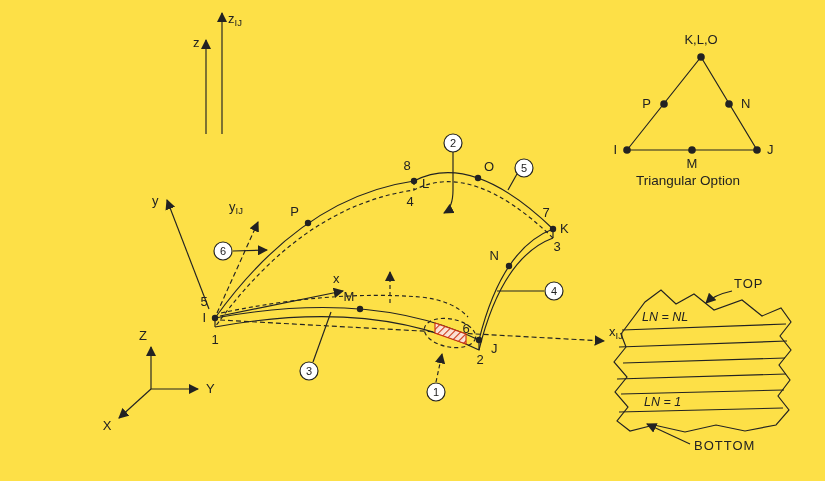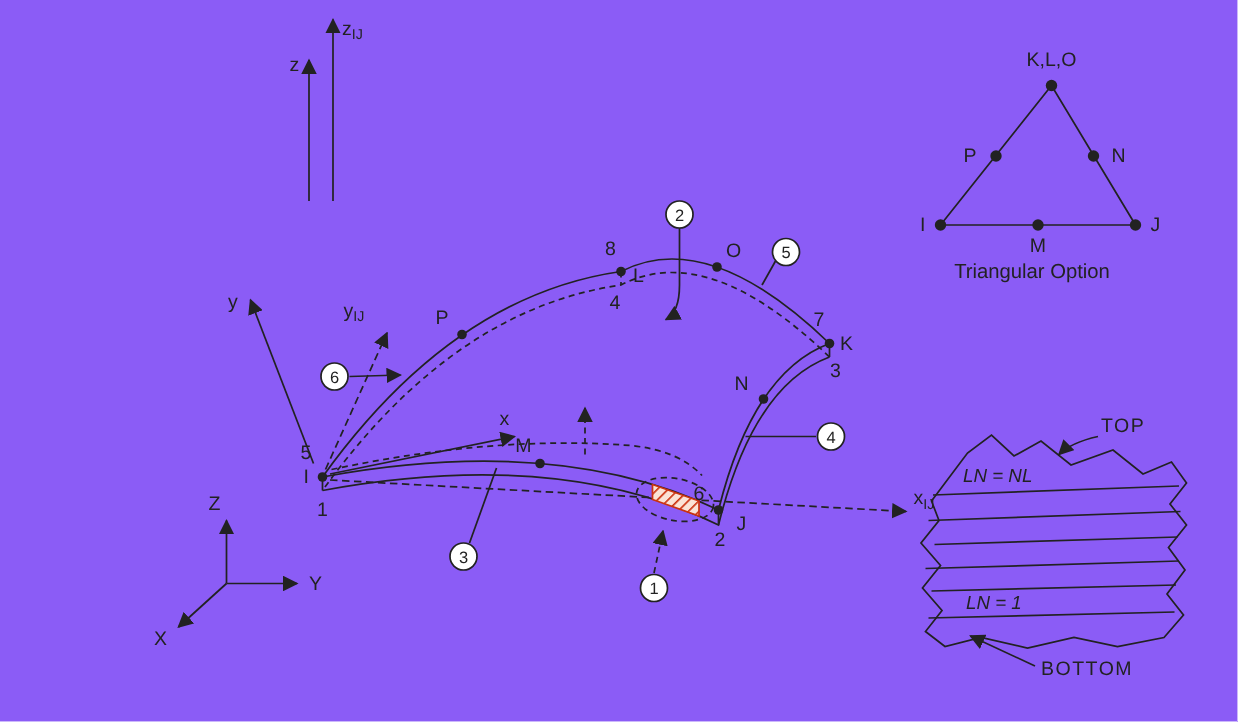--- a/index.html
+++ b/index.html
@@ -1,17 +1,17 @@
 <!DOCTYPE html>
 <html><head>
 <meta charset="utf-8">
 <style>
   
   html,body{margin:0;padding:0;background:#ffffff;}
-  #stage{position:relative;width:825px;height:481px;background:#8b5cf6;overflow:hidden;}
+  #stage{position:relative;width:825px;height:481px;background:#fde047;overflow:hidden;}
   #stage svg{position:absolute;left:0;top:0;font-family:"Liberation Sans",sans-serif;}
   text{fill:#222222;stroke:none;font-size:13px;}
   .sub{font-size:9.5px;}
   .facetext{font-size:11px;text-anchor:middle;}
   .ital{font-style:italic;font-size:12.5px;}
   .mid{text-anchor:middle;}
   .end{text-anchor:end;}
   .cap{font-size:13.5px;}
   .sp{letter-spacing:1px;}
   .dash{stroke-dasharray:5 3;}

